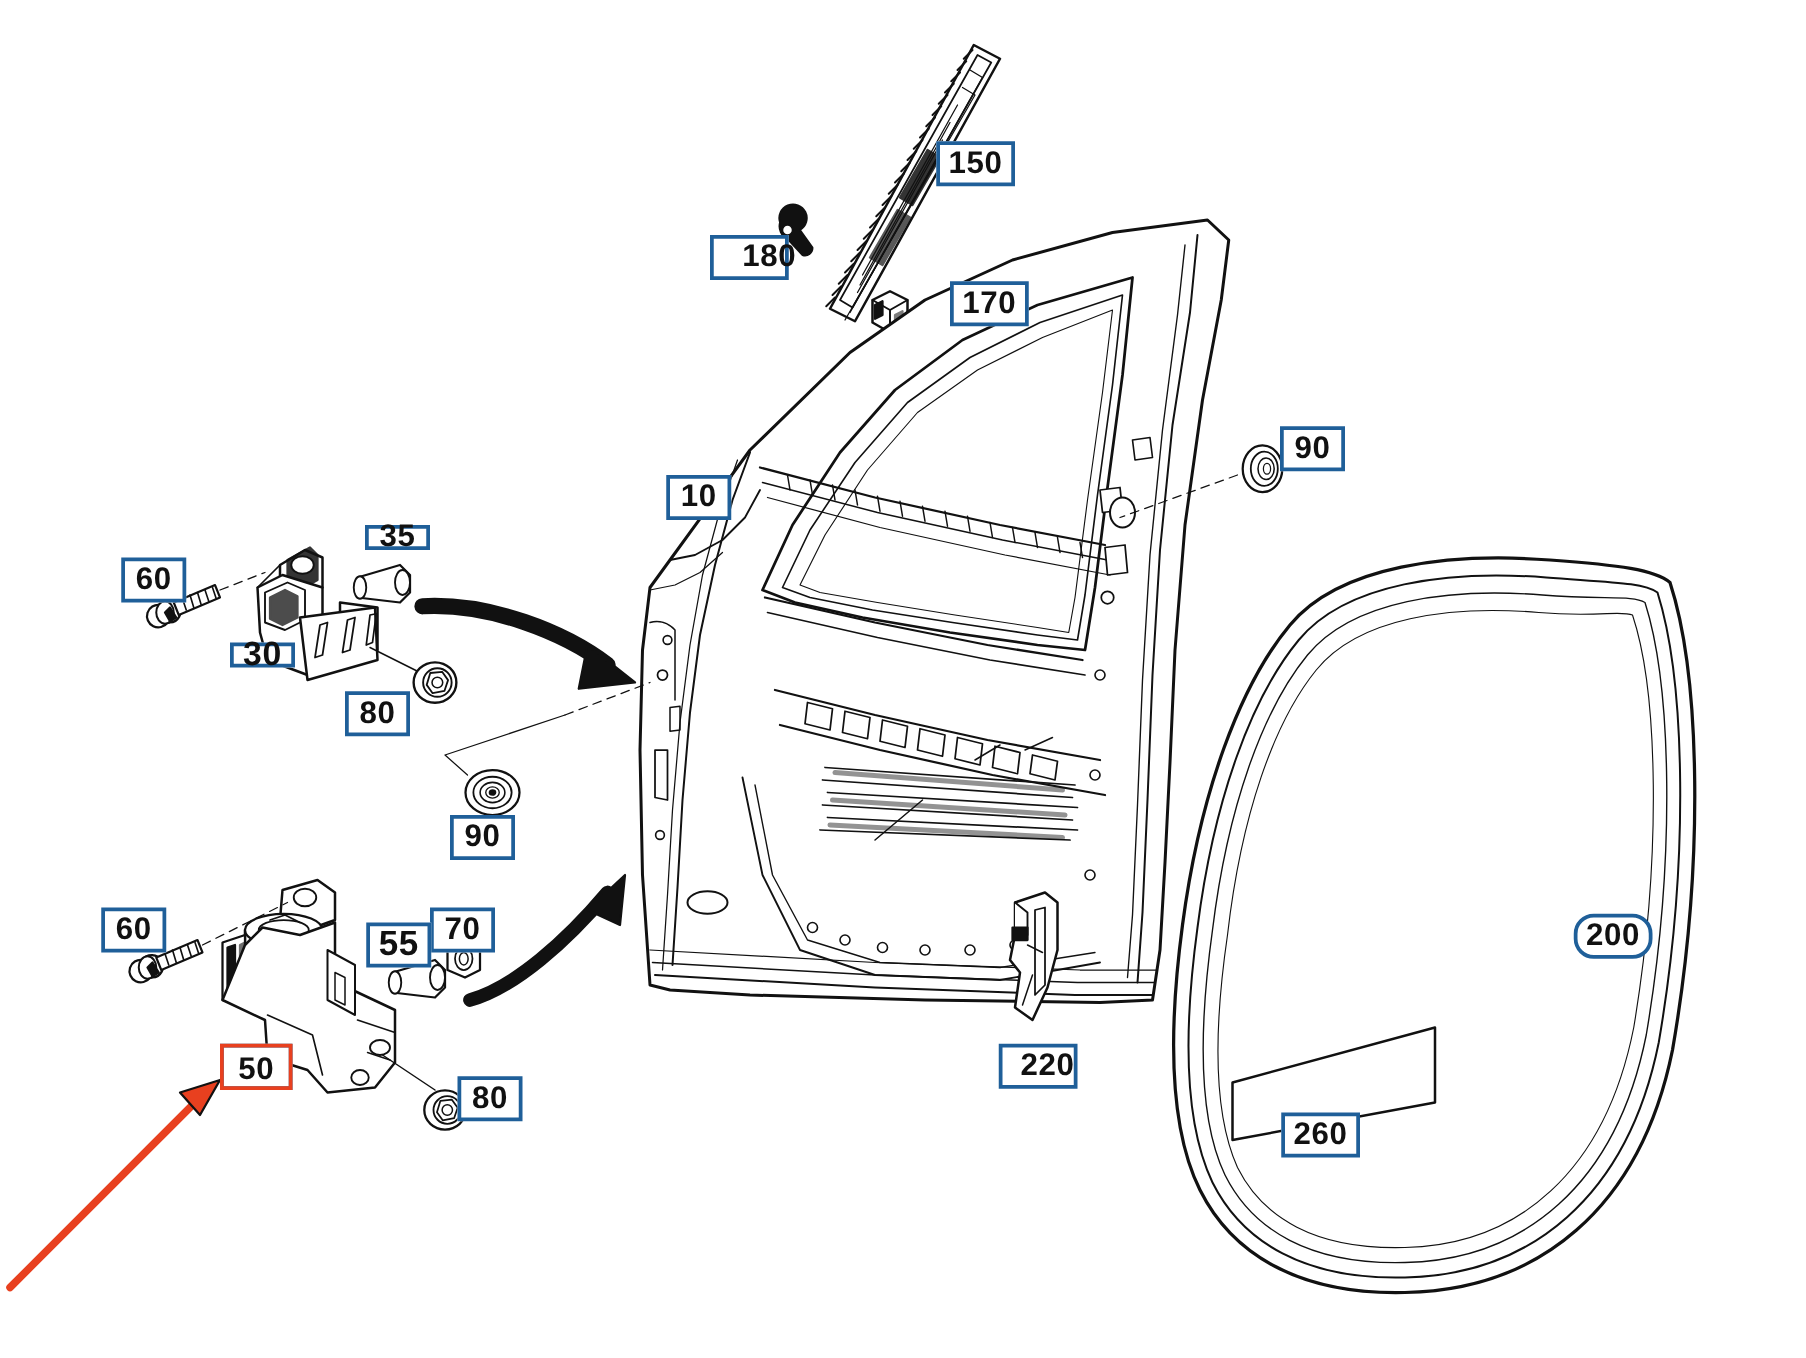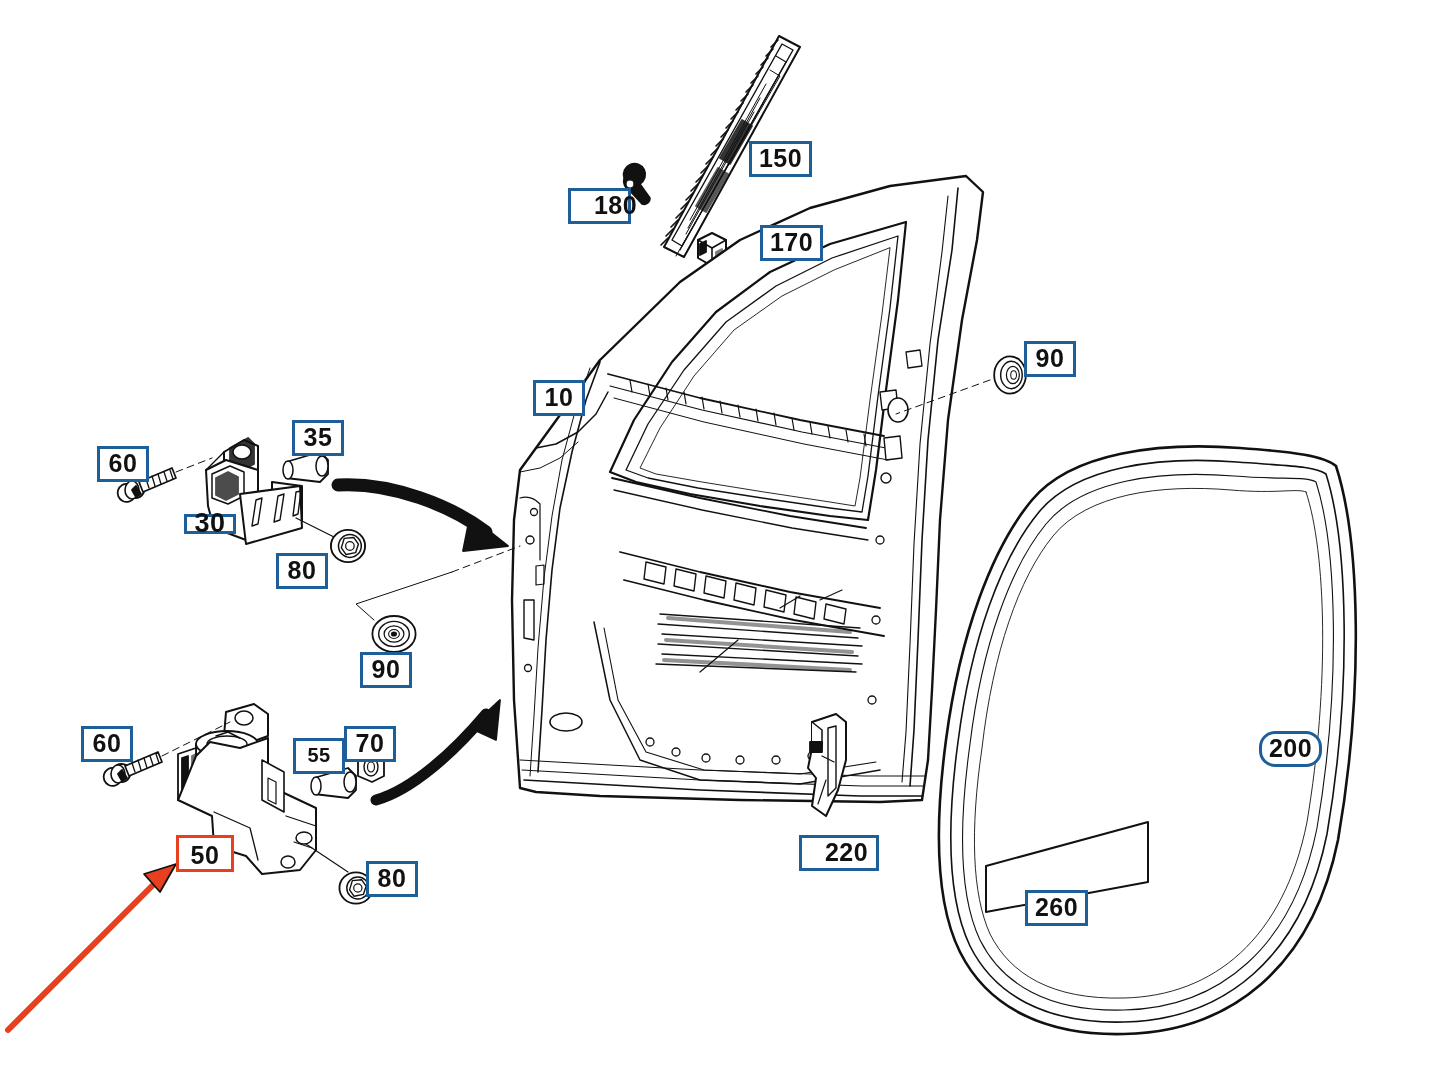--- a/index.html
+++ b/index.html
@@ -411,41 +411,41 @@
       </g>
 
       <g>
         <path d="M8,1030 L158,880" fill="none" stroke="#e8401f" stroke-width="6" stroke-linecap="round"></path>
         <path d="M176,864 L144,874 L160,892 z" fill="#e8401f"></path>
       </g>
 
     </g>
   </svg>
 
-  <div class="callout" style="left:749px; top:113px; width:63px; height:36px; font-size:25px;margin-top:28px;">
+  <div class="callout" style="left:749px; top:113px; width:63px; height:36px; font-size:25px;">
     <span class="num">150</span>
   </div>
 
   <div class="callout" style="left:568px; top:188px; width:63px; height:36px; font-size:25px;padding-left:32px;">
     <span class="num">180</span>
   </div>
 
   <div class="callout" style="left:728px; top:225px; width:63px; height:36px; font-size:25px;margin-left:32px;">
     <span class="num">170</span>
   </div>
 
   <div class="callout" style="left:1024px; top:341px; width:52px; height:36px; font-size:25px;">
     <span class="num">90</span>
   </div>
 
   <div class="callout" style="left:533px; top:380px; width:52px; height:36px; font-size:25px;">
     <span class="num">10</span>
   </div>
 
-  <div class="callout" style="left:292px; top:420px; width:52px; height:36px; font-size:25px;">
+  <div class="callout" style="left:292px; top:420px; width:52px; height:20px; font-size:25px;">
     <span class="num">35</span>
   </div>
 
   <div class="callout" style="left:97px; top:446px; width:52px; height:36px; font-size:25px;">
     <span class="num">60</span>
   </div>
 
   <div class="callout" style="left:184px; top:514px; width:52px; height:20px; font-size:27px;">
     <span class="num">30</span>
   </div>
@@ -459,29 +459,29 @@
   </div>
 
   <div class="callout" style="left:81px; top:726px; width:52px; height:36px; font-size:25px;">
     <span class="num">60</span>
   </div>
 
   <div class="callout" style="left:344px; top:726px; width:52px; height:36px; font-size:25px; z-index:12;">
     <span class="num">70</span>
   </div>
 
-  <div class="callout" style="left:293px; top:738px; width:52px; height:36px; font-size:20px; z-index:14;">
+  <div class="callout" style="left:293px; top:738px; width:52px; height:36px; font-size:28px; z-index:14;">
     <span class="num">55</span>
   </div>
 
   <div class="callout" style="left:1259px; top:731px; width:63px; height:36px; font-size:25px;border-radius:16px;">
     <span class="num">200</span>
   </div>
 
-  <div class="callout" style="left:799px; top:835px; width:80px; height:36px; font-size:25px;padding-left:15px;">
+  <div class="callout" style="left:799px; top:835px; width:63px; height:36px; font-size:25px;padding-left:15px;">
     <span class="num">220</span>
   </div>
 
   <div class="callout highlight" style="left:176px; top:835px; width:58px; height:37px; font-size:25px;align-items:flex-end;">
     <span class="num">50</span>
   </div>
 
   <div class="callout" style="left:366px; top:861px; width:52px; height:36px; font-size:25px;">
     <span class="num">80</span>
   </div>

